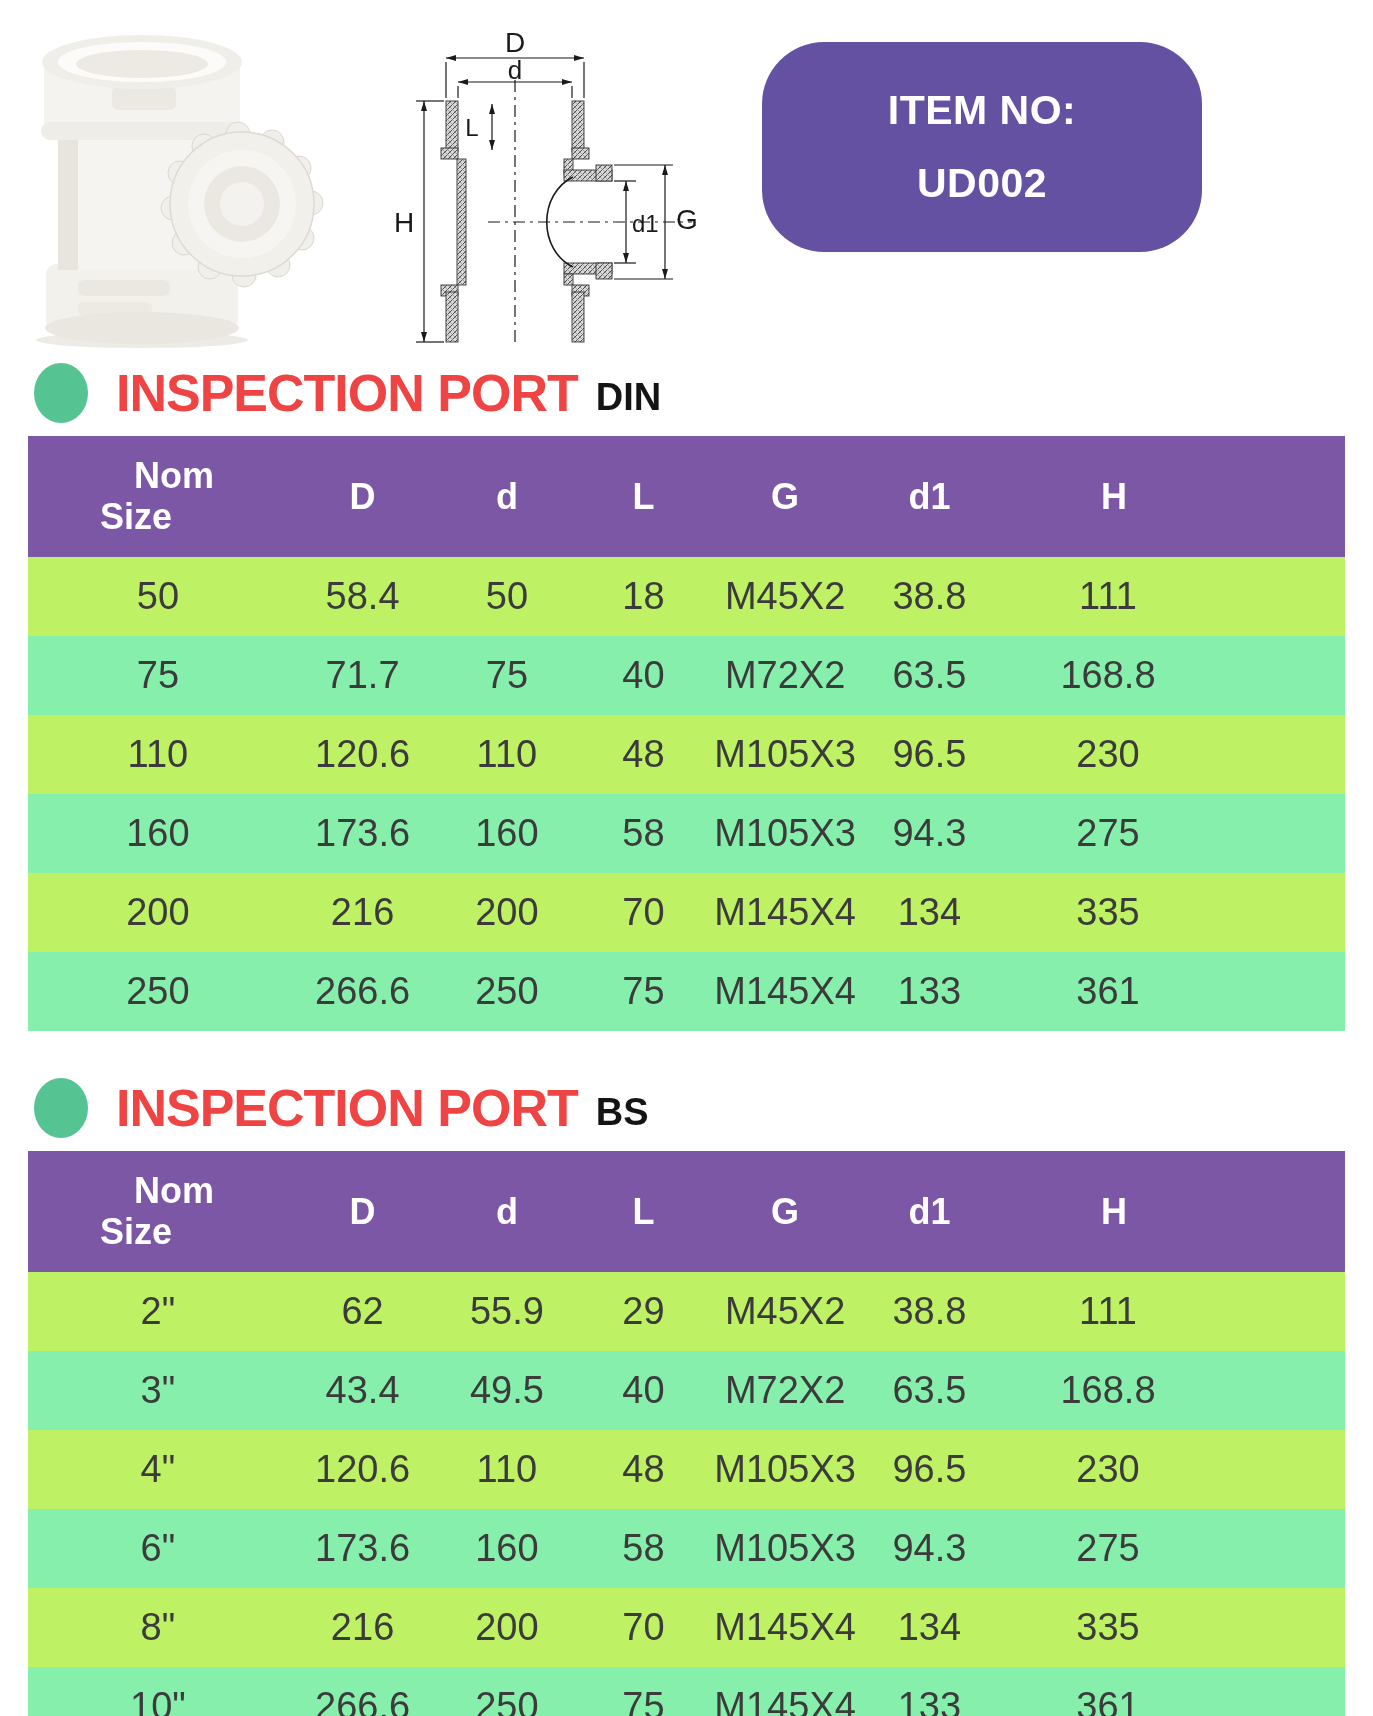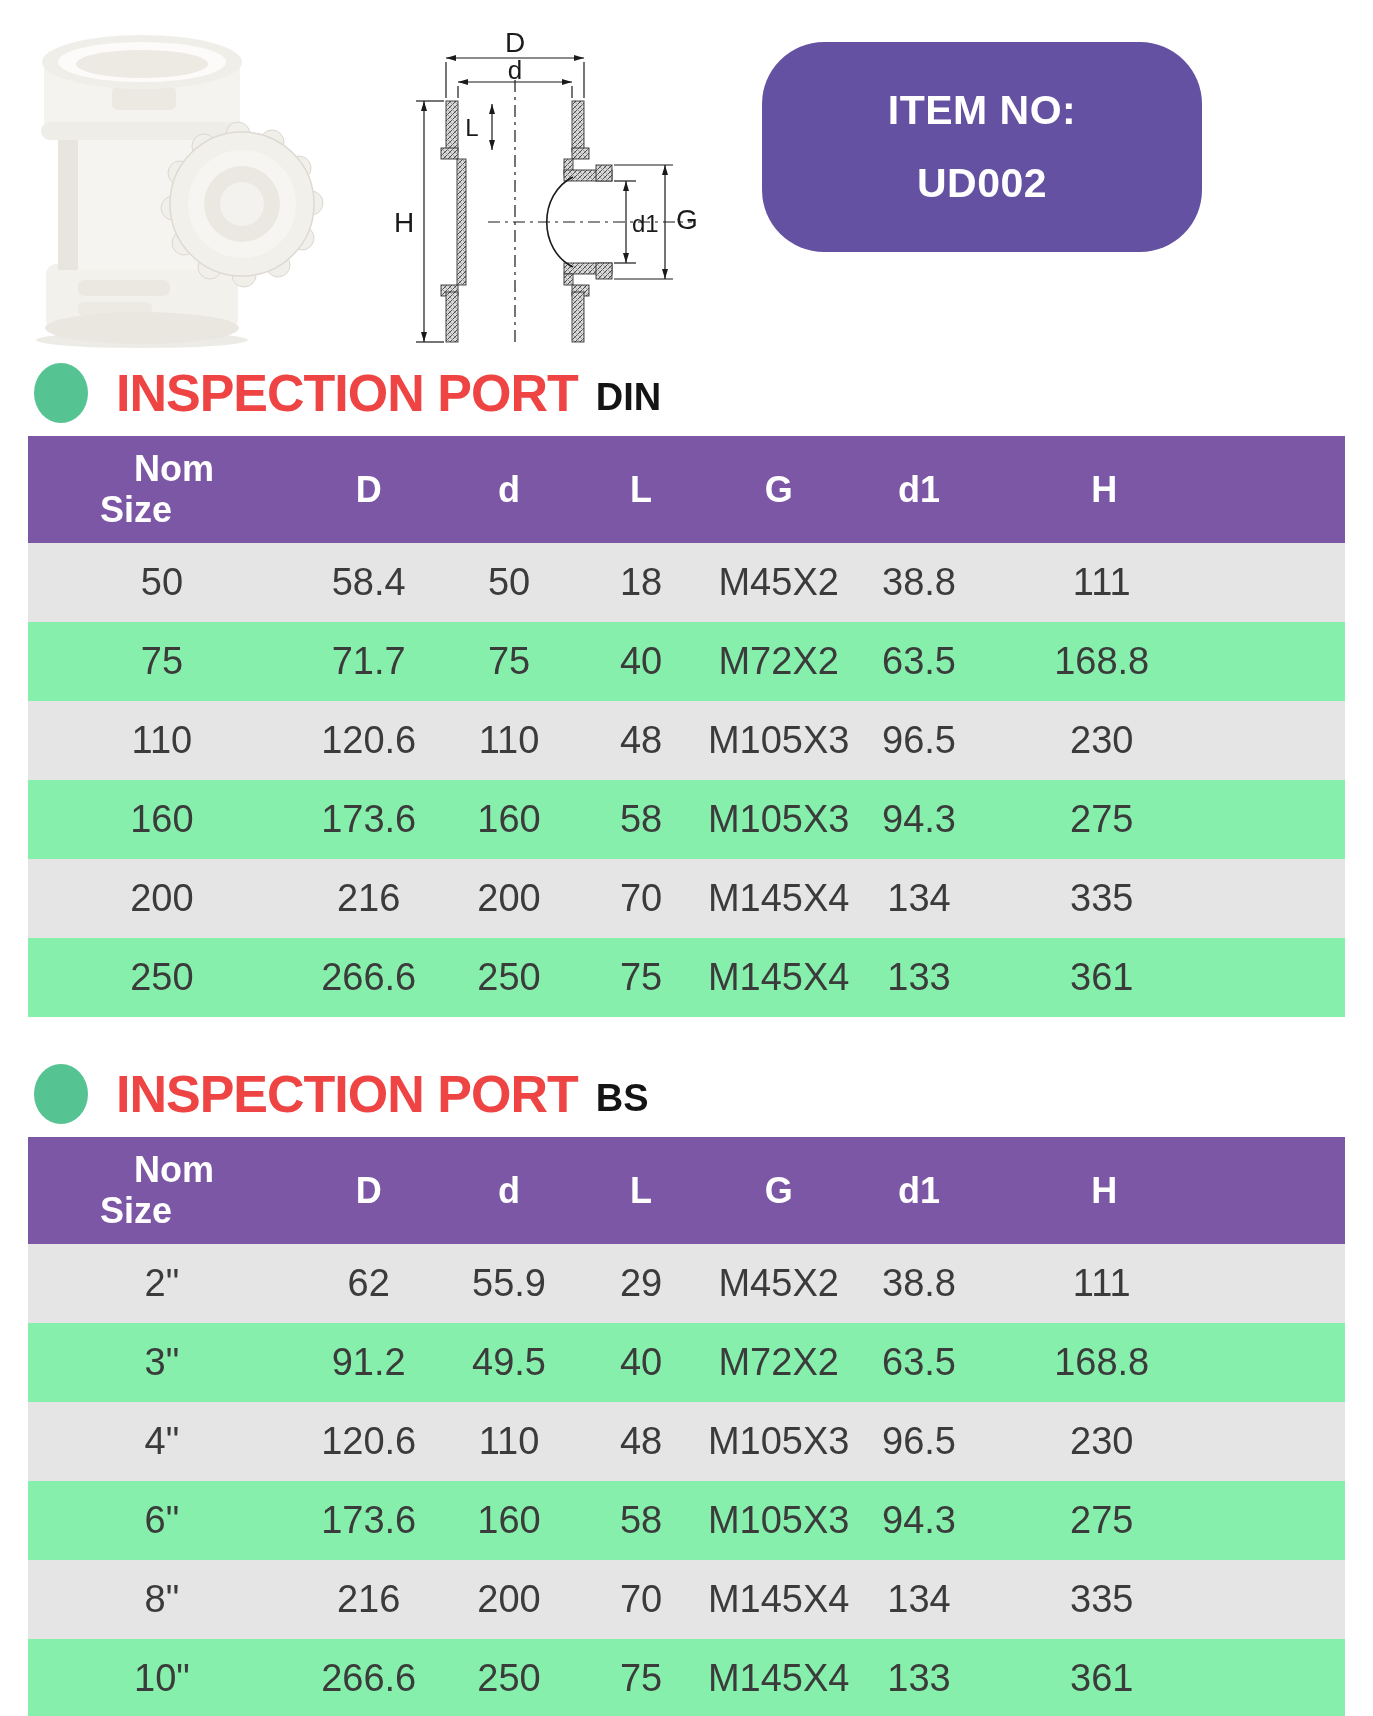--- a/index.html
+++ b/index.html
@@ -12,34 +12,34 @@
   .badge span{color:#ffffff;font-weight:700;font-size:41px;letter-spacing:.5px;}
   .section{margin-top:6px;}
   .section + .section{margin-top:42px;}
   .section-heading{display:flex;align-items:center;height:70px;}
   .bullet{width:54px;height:60px;border-radius:50%;background:#56C392;margin-left:34px;flex:none;}
   .heading-text{margin-left:28px;font-size:52px;font-weight:700;color:#ef4444;letter-spacing:-1px;}
   .heading-std{margin-left:18px;font-size:38px;font-weight:700;color:#141414;padding-top:8px;}
   .table-wrap{margin:8px 28px 0 28px;}
   table.spec-table{width:100%;border-collapse:collapse;table-layout:fixed;}
   .spec-table th{background:#7C57A6;color:#ffffff;height:97px;font-size:36px;font-weight:700;
-                 text-align:center;vertical-align:middle;padding:5px;}
+                 text-align:center;vertical-align:middle;padding:12px;}
   .spec-table th:nth-child(1){width:18.5%;}
   .spec-table th:nth-child(2){width:12.5%;}
   .spec-table th:nth-child(3){width:11.5%;}
   .spec-table th:nth-child(4){width:11%;}
   .spec-table th:nth-child(5){width:12.5%;}
   .spec-table th:nth-child(6){width:11.5%;}
   .spec-table th:nth-child(7){width:22.5%;}
   .spec-table th.th-nom{text-align:left;padding-left:72px;line-height:1.12;}
   .spec-table .nom-top{padding-left:34px;}
   .spec-table td{height:79px;text-align:center;vertical-align:middle;font-size:38px;
                  color:#3b3b3b;font-weight:400;padding:0;}
   .spec-table td.col-h, .spec-table th.col-h{padding-right:128px;}
-  .spec-table tr.alt-a td{background:#e5e5e5;}
+  .spec-table tr.alt-a td{background:#bef264;}
   .spec-table tr.alt-b td{background:#86efac;}
 </style>
 </head>
 <body>
 
 <div class="top">
 
   <svg class="photo" viewBox="0 0 312 330" aria-hidden="true">
     <ellipse cx="126" cy="322" rx="106" ry="8" fill="#edebe6"></ellipse>
 
@@ -272,21 +272,21 @@
             <td>2"</td>
             <td>62</td>
             <td>55.9</td>
             <td>29</td>
             <td>M45X2</td>
             <td>38.8</td>
             <td class="col-h">111</td>
           </tr>
           <tr class="alt-b">
             <td>3"</td>
-            <td>91.2</td>
+            <td>43.4</td>
             <td>49.5</td>
             <td>40</td>
             <td>M72X2</td>
             <td>63.5</td>
             <td class="col-h">168.8</td>
           </tr>
           <tr class="alt-a">
             <td>4"</td>
             <td>120.6</td>
             <td>110</td>

